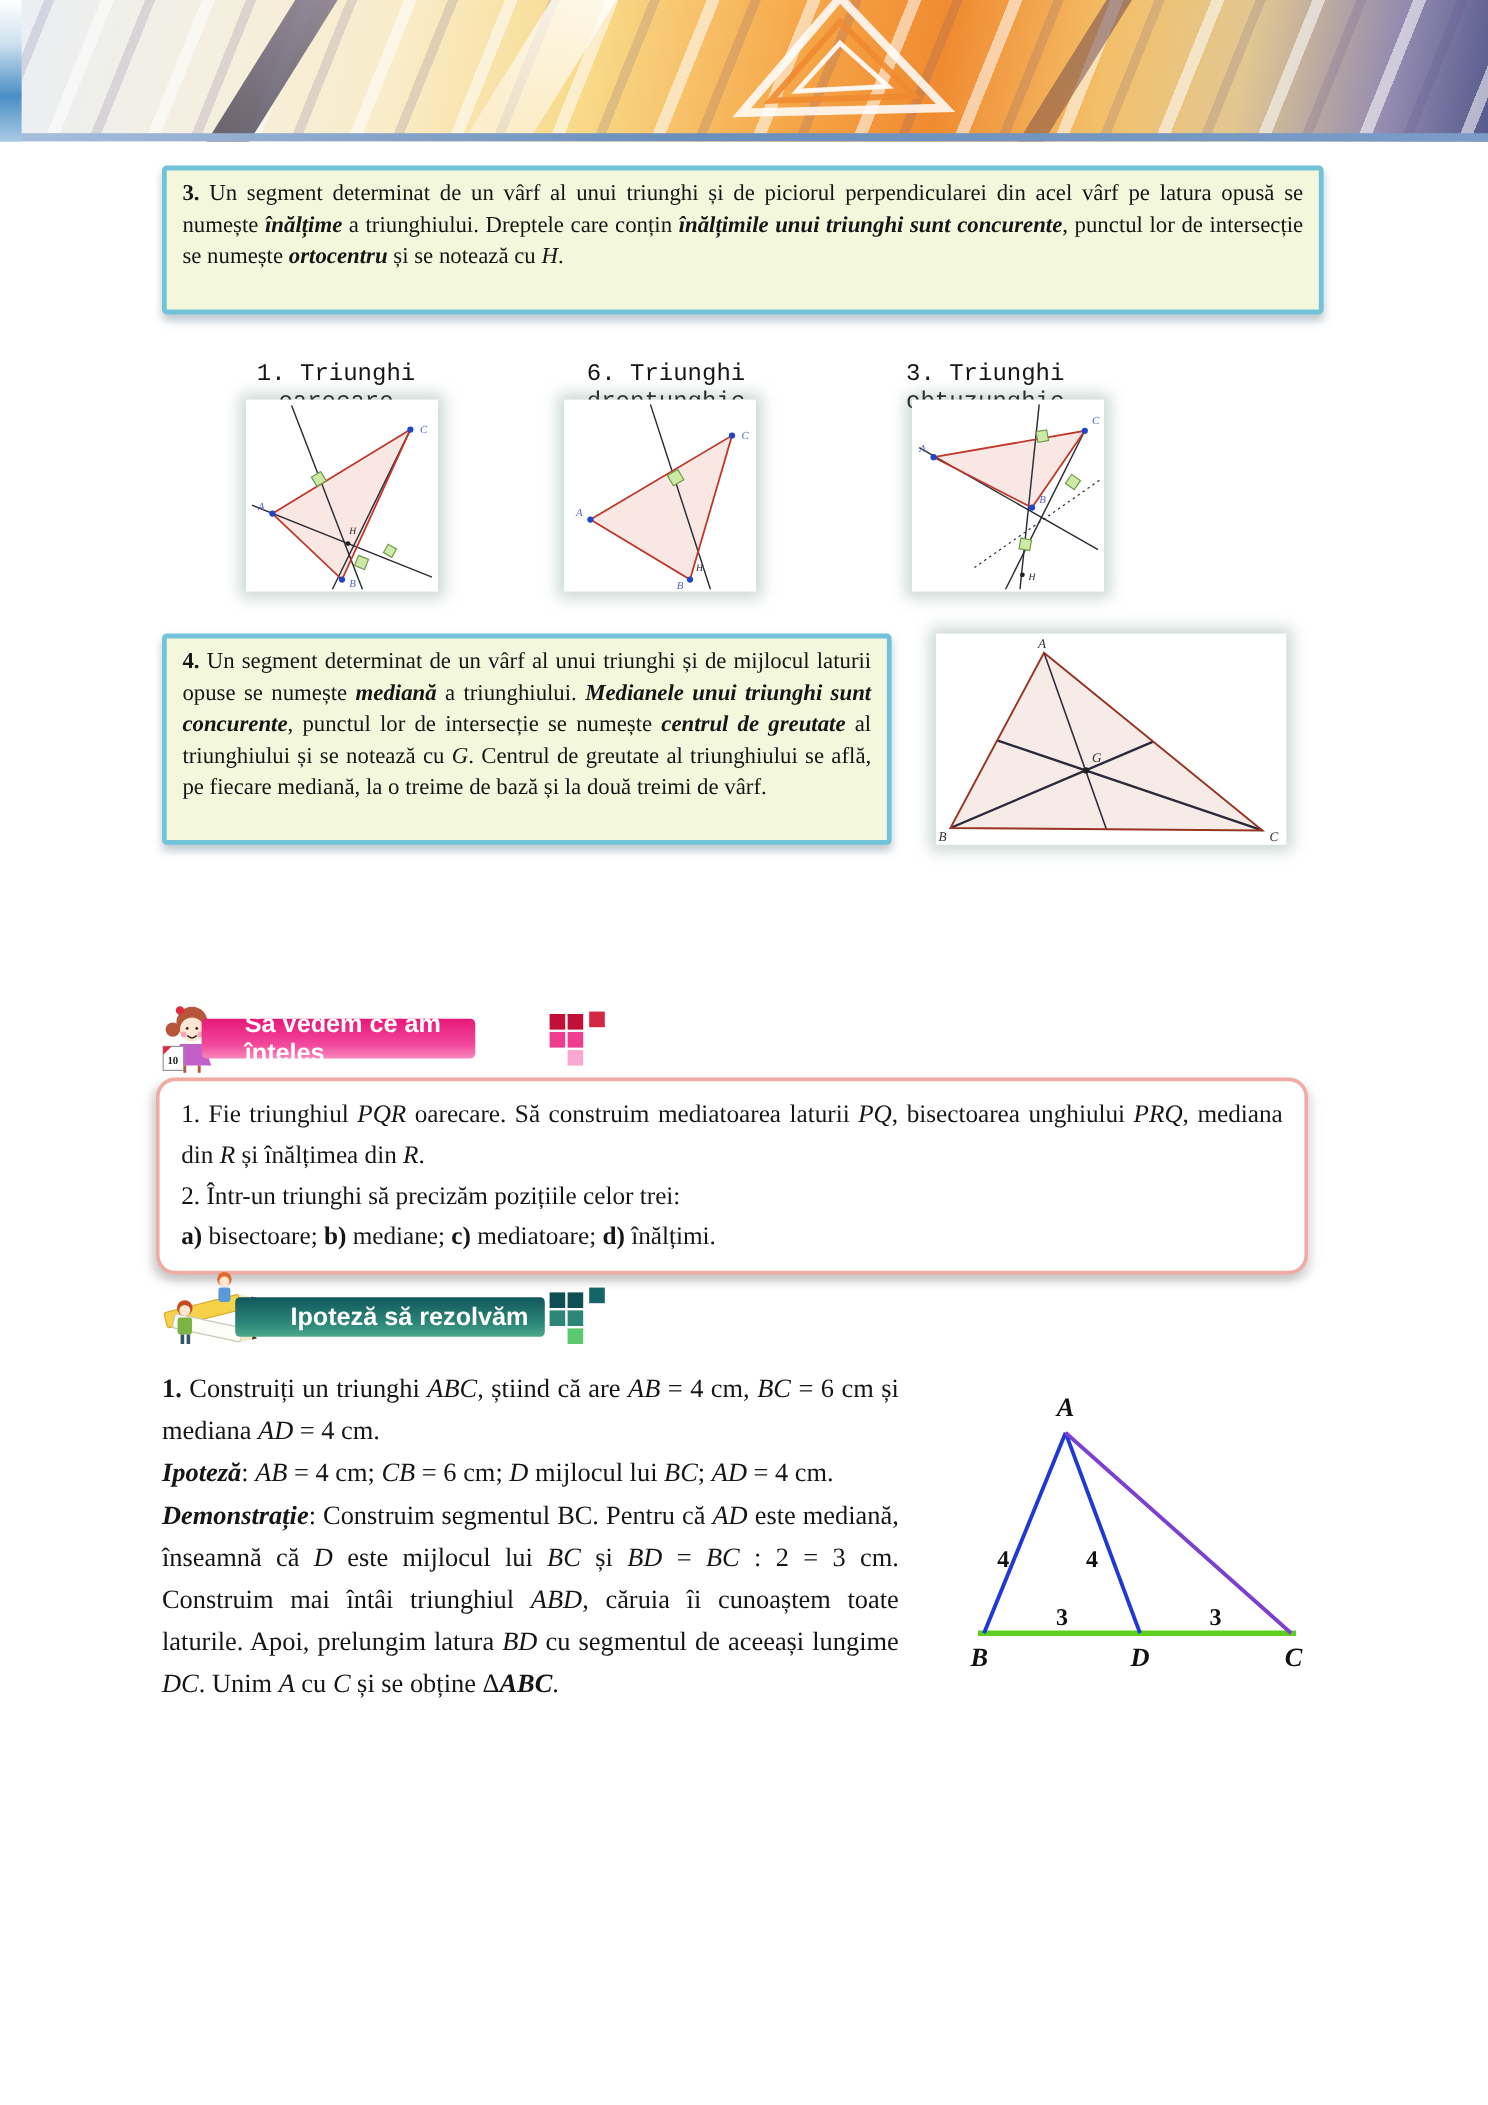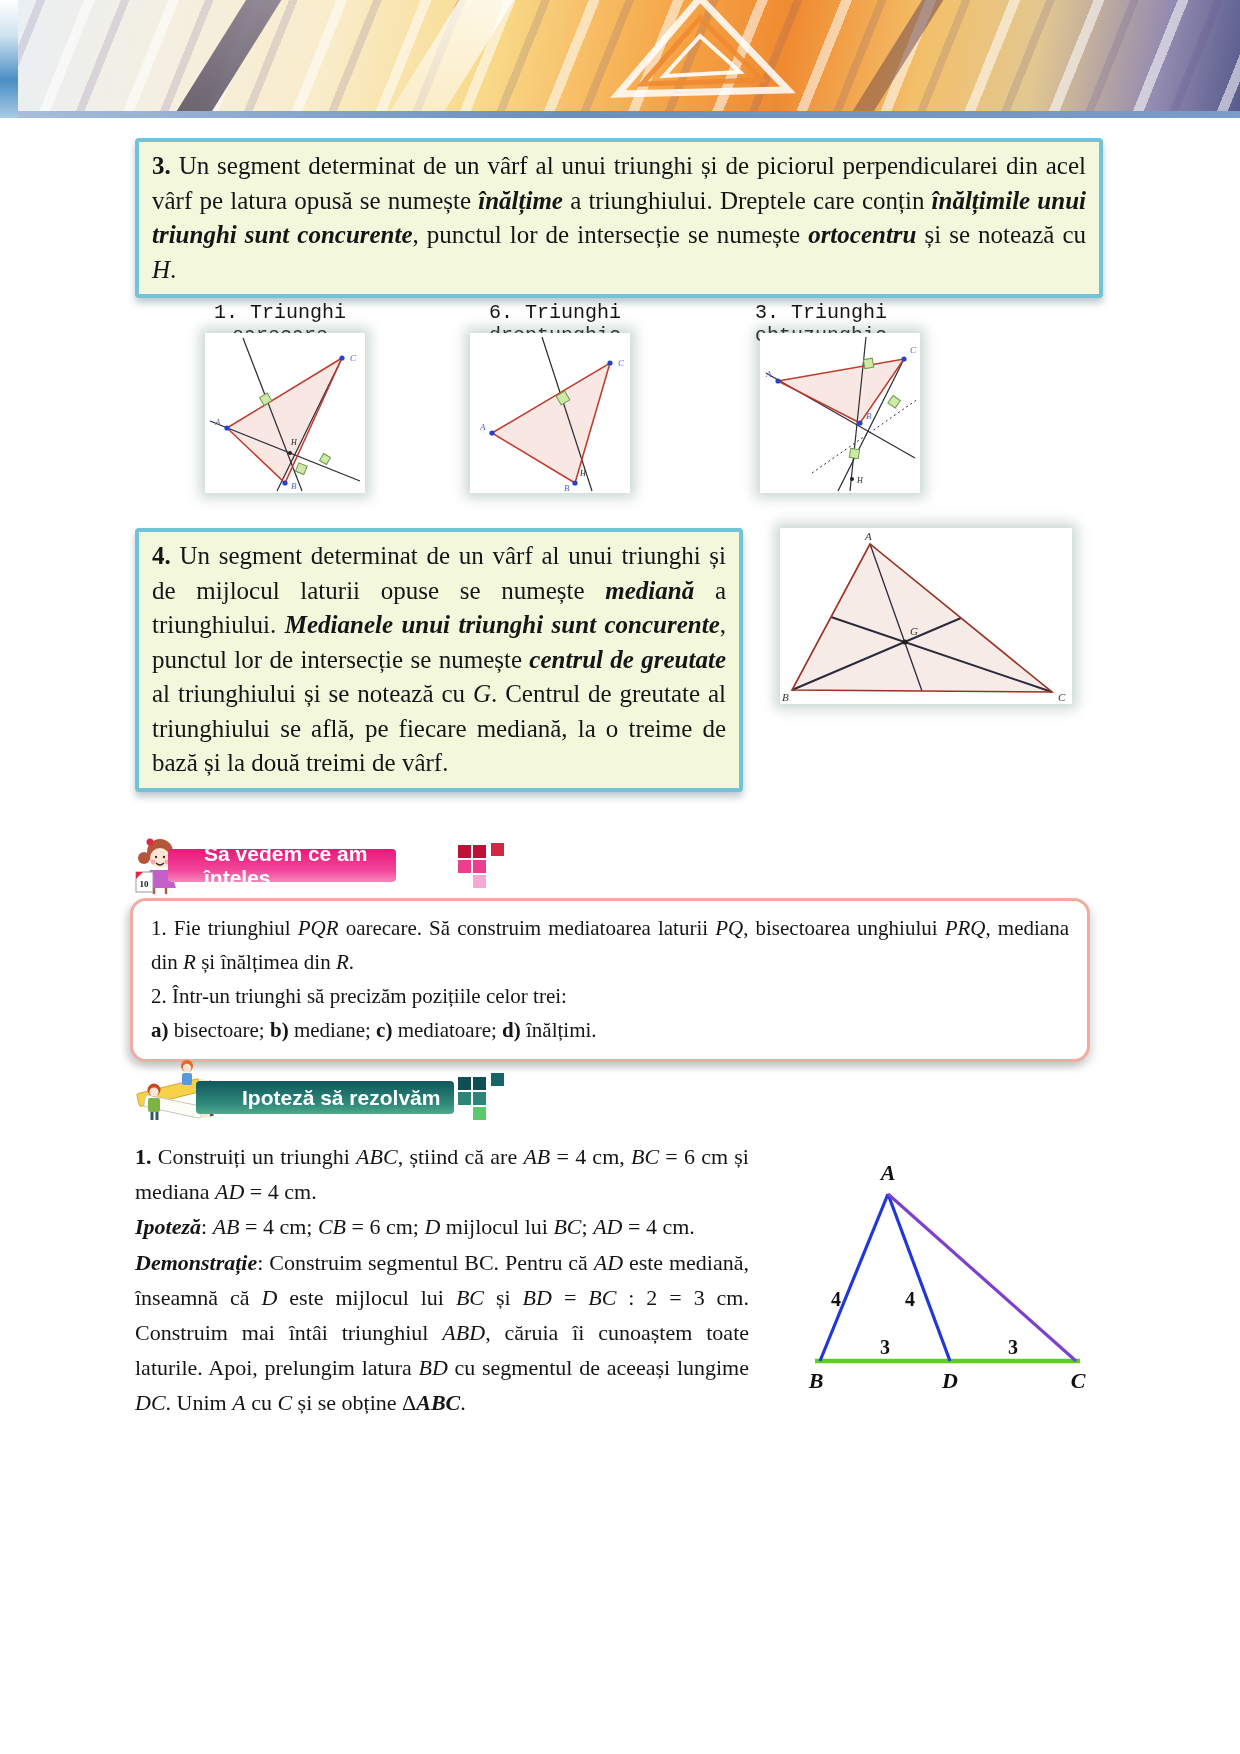--- a/index.html
+++ b/index.html
@@ -17,21 +17,21 @@
   .hs3{left:880px;width:18px;background:linear-gradient(180deg,rgba(60,40,90,.45),rgba(150,90,50,.55));transform:rotate(32deg);}
   .tri-motif{position:absolute;left:590px;top:-8px;}
   .header-bottom{position:absolute;left:0;bottom:0;width:100%;height:7px;
     background:linear-gradient(90deg,#a9bfdc,#6b8fbc 45%,#7b9cc8);}
   .left-bar{position:absolute;left:0;top:0;width:18px;height:118px;
     background:linear-gradient(180deg,#ffffff 0%,#cfe2f0 30%,#4a8ec4 68%,#a9cbe6 100%);}
 
   
   .defbox{position:absolute;background:#f3f8dd;border:4px solid #72c3d9;border-radius:4px;
     box-shadow:0 5px 7px rgba(110,135,150,.45);box-sizing:border-box;padding:7px 13px;}
-  .defbox p{margin:0;font-size:25px;line-height:1.38;text-align:justify;}
+  .defbox p{margin:0;font-size:19px;line-height:1.38;text-align:justify;}
   .box3{left:135px;top:138px;width:968px;min-height:124px;}
   .box4{left:135px;top:528px;width:608px;min-height:176px;}
 
   
   .caption{position:absolute;top:301px;font-size:20px;text-align:center;font-family:Liberation Mono, monospace;}
   .cap1{left:168px;width:224px;}
   .cap2{left:443px;width:224px;}
   .cap3{left:705px;width:232px;}
   .figbox{position:absolute;background:#ffffff;box-shadow:0 0 12px 5px rgba(115,150,140,.38);}
   .f1{left:205px;top:333px;width:160px;height:160px;}

